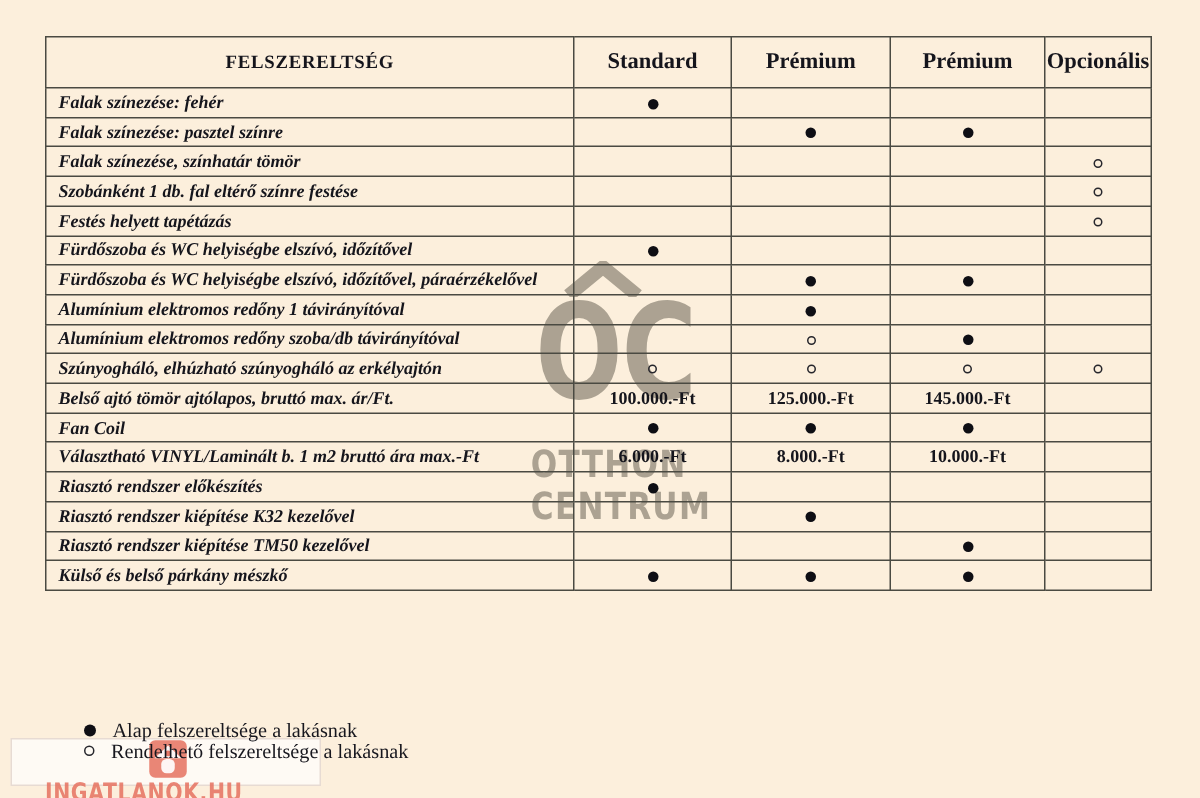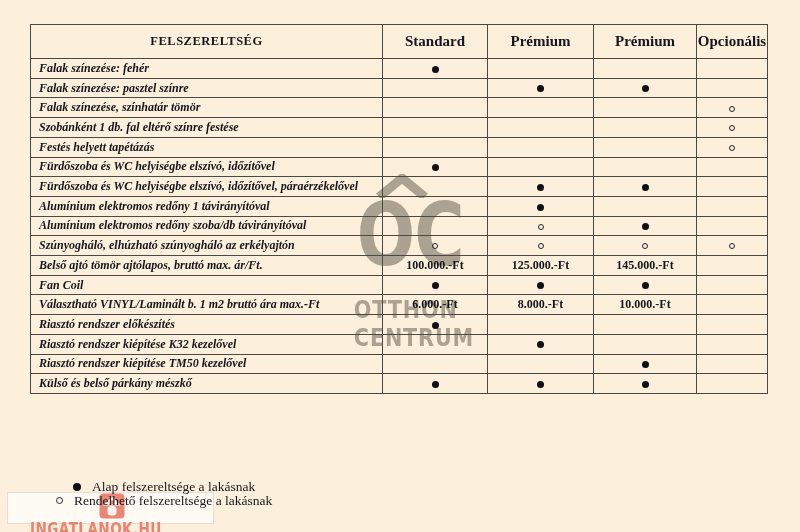--- a/index.html
+++ b/index.html
@@ -47,21 +47,21 @@
   }
   td.mark-cell {
     text-align:center; font-weight:bold; font-size:12px; color:#15151c;
   }
   .dot { display:inline-block; border-radius:50%; vertical-align:middle; }
   .dot.filled { width:7px; height:7px; background:#0e0e14; }
   .dot.open { width:4px; height:4px; border:1.5px solid #26262c; background:transparent; }
 
   
   .legend { position:absolute; left:56px; top:479px; z-index:4; font-size:13.5px; }
-  .legend-row { display:flex; align-items:center; height:15px; margin-bottom:-1px;justify-content:center; }
+  .legend-row { display:flex; align-items:center; height:15px; margin-bottom:-1px; }
   .legend-row .dot { margin-right:11px; }
   .legend-row .dot.filled { width:8px; height:8px; }
   .legend-row .dot.open { width:5px; height:5px; }
 
   
   .wm-brand {
     position:absolute; left:7px; top:492px; width:207px; height:32px;
     background:rgba(255,255,255,0.68);
     border:1px solid rgba(190,160,150,0.35);
     display:flex; align-items:center; z-index:3; box-sizing:border-box;flex-direction:column;

